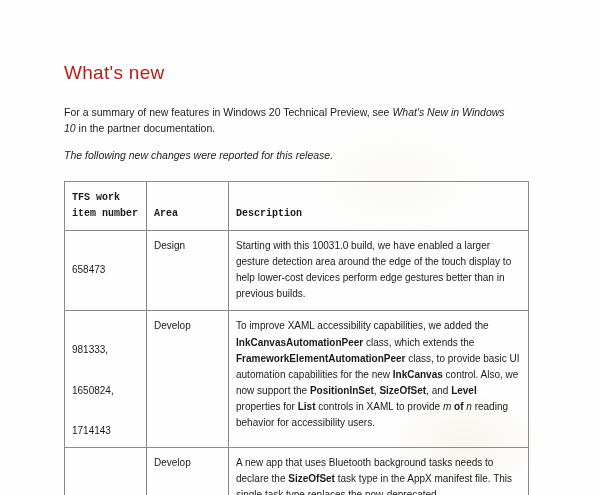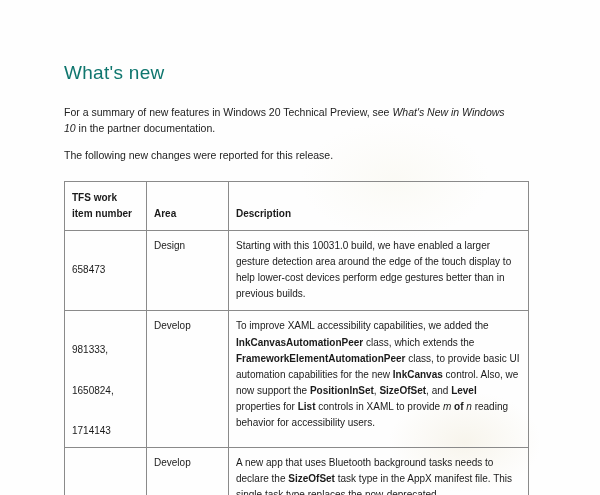--- a/index.html
+++ b/index.html
@@ -43,37 +43,38 @@
   .content {
     position: absolute;
     left: 64px;
     top: 0;
     width: 464px;
   }
 
   .page-title {
     font-size: 19px;
     font-weight: 300;
-    color: #0f766e;
+    color: #b91c1c;
     letter-spacing: 0.3px;
     margin: 0;
     padding-top: 62px;
     line-height: 1.2;
   }
 
   .intro-para {
     font-size: 10.5px;
     line-height: 1.55;
     color: #222;
     margin: 0;
     padding-top: 19px;
     width: 450px;
   }
   .intro-para.second {
     padding-top: 11px;
+    font-style: italic;
   }
   .intro-para i {
     font-style: italic;
   }
 
   table.changes-table {
     border-collapse: collapse;
     margin-top: 17px;
     width: 464px;
     table-layout: fixed;
@@ -85,20 +86,21 @@
     padding: 7px 7px 8px 7px;
     font-size: 10px;
     line-height: 1.62;
     text-align: left;
   }
   table.changes-table th {
     font-weight: bold;
     vertical-align: bottom;
     padding-bottom: 7px;
     font-size: 10px;
+    font-family: Liberation Mono, monospace;
   }
   table.changes-table thead th {
     height: 34px;
   }
   .col-num { width: 82px; }
   .col-area { width: 82px; }
   .col-desc { width: 300px; }
 
   table.changes-table tbody tr:last-child td {
     border-bottom: 2px solid #666;

